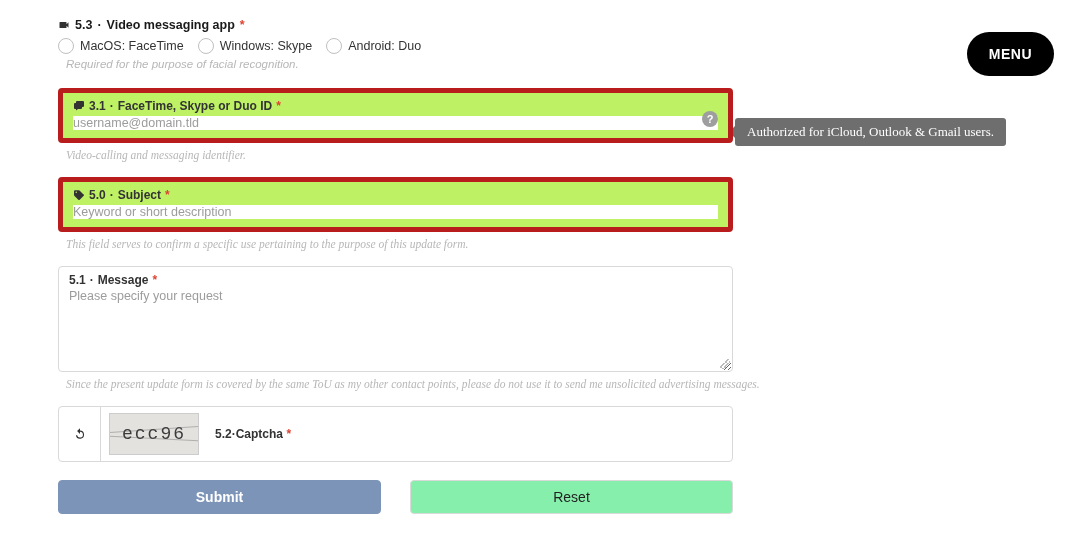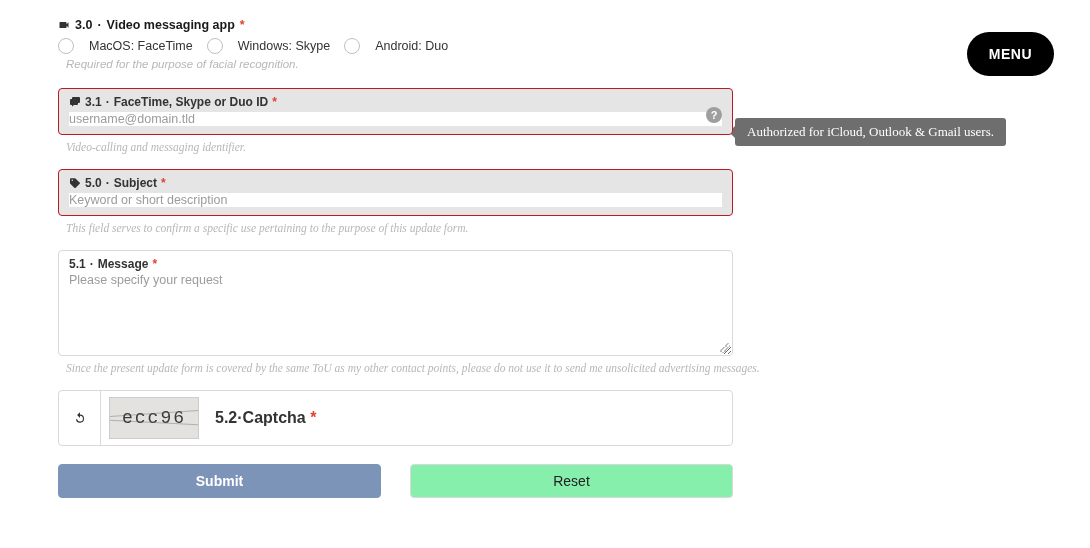--- a/index.html
+++ b/index.html
@@ -41,21 +41,21 @@
   .req { color: #d43; font-weight: 700; }
   .radio-row {
     display: flex;
     gap: 14px;
     margin: 6px 0 4px 0;
     align-items: center;
   }
   .radio-opt {
     display: inline-flex;
     align-items: center;
-    gap: 15px;
+    gap: 6px;
     font-size: 12.5px;
     color: #333;
   }
   .radio-circle {
     width: 16px; height: 16px;
     border: 1px solid #c0c0c0;
     border-radius: 50%;
     display: inline-block;
     background: #fff;
   }
@@ -66,23 +66,23 @@
     margin: 4px 0 18px 8px;
   }
   .helper2 {
     color: #b7b7b7;
     font-style: italic;
     font-size: 11.5px;
     margin: 6px 0 16px 8px;
     font-family: Liberation Serif, serif;
   }
   .field-box {
-    border: 1px solid #b91c1c;
+    border: 5px solid #b91c1c;
     border-radius: 4px;
-    background: #e5e5e5;
+    background: #bef264;
     width: 675px;
     padding: 6px 10px 8px 10px;
     position: relative;
   }
   .field-label {
     font-weight: 700;
     font-size: 12px;
     color: #333;
     display: flex;
     align-items: center;
@@ -205,21 +205,21 @@
     border-top:1px solid rgba(80,80,80,.35);
   }
   .captcha-img::before { top:38%; transform:rotate(-4deg); }
   .captcha-img::after  { top:60%; transform:rotate(3deg); }
   .captcha-label-cell {
     flex: 1;
     display: flex;
     align-items: center;
     padding-left: 8px;
     font-weight: 700;
-    font-size: 16px;
+    font-size: 12px;
     color: #333;
   }
   .btn-row {
     display: flex;
     gap: 29px;
     margin-top: 18px;
     width: 675px;
   }
   .btn {
     flex: 1;
@@ -251,21 +251,21 @@
 <div class="menu-pill">MENU</div>
 
 <div class="tooltip">Authorized for iCloud, Outlook &amp; Gmail users.</div>
 
 <div class="form-wrap">
 
   <div class="section-label">
     <svg class="icon-svg icon-small" viewBox="0 0 24 24">
         <path d="M17 10.5V7a1 1 0 0 0-1-1H4a1 1 0 0 0-1 1v10a1 1 0 0 0 1 1h12a1 1 0 0 0 1-1v-3.5l4 4v-11l-4 4z"></path>
       </svg>
-    <span>3.0</span>
+    <span>5.3</span>
     <span> · </span>
     <span>Video messaging app</span>
     <span class="req">*</span>
   </div>
   <div class="radio-row">
     <label class="radio-opt">
       <span class="radio-circle"></span>
       <span>MacOS: FaceTime</span>
     </label>
     <label class="radio-opt">

